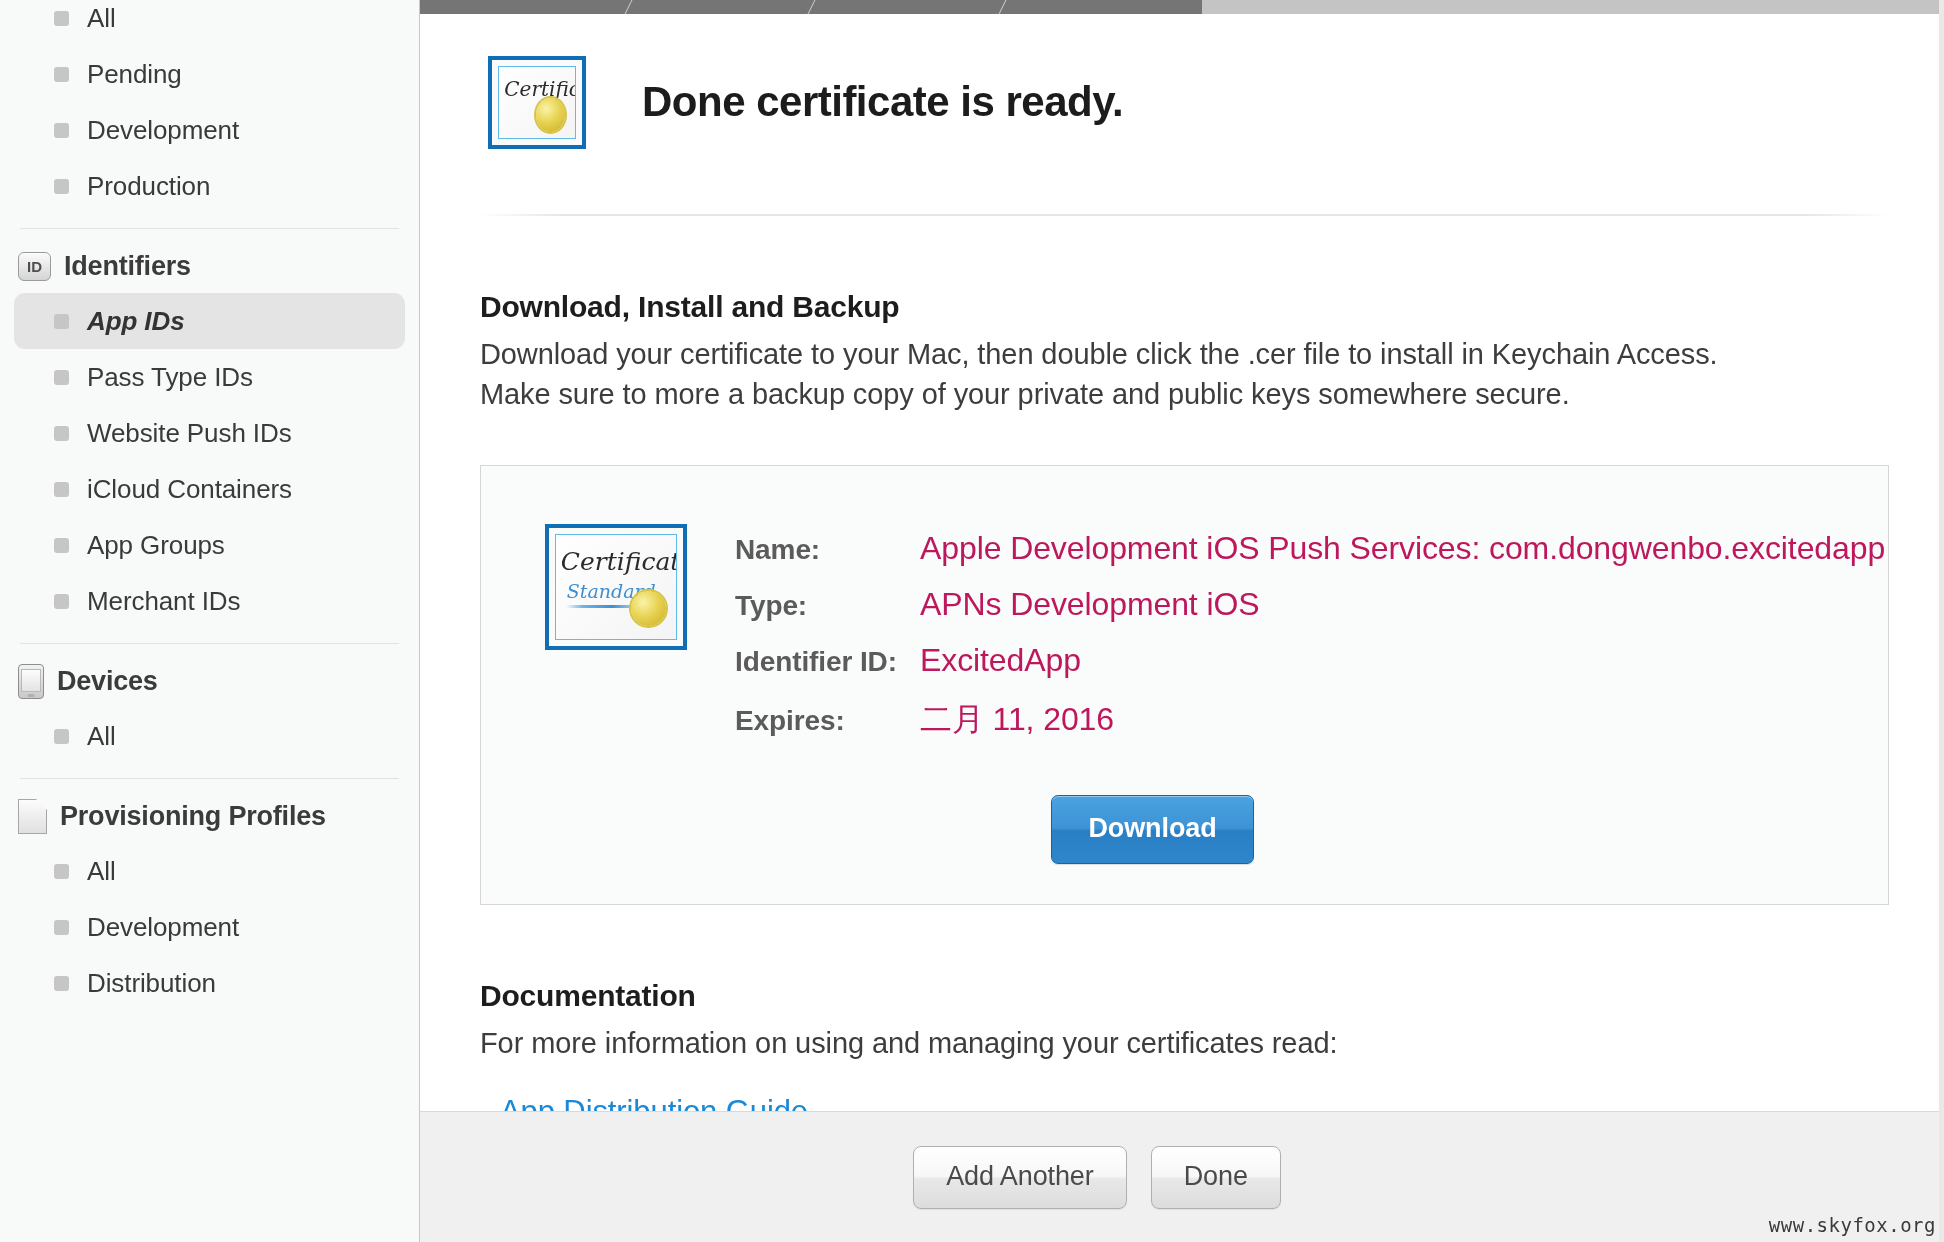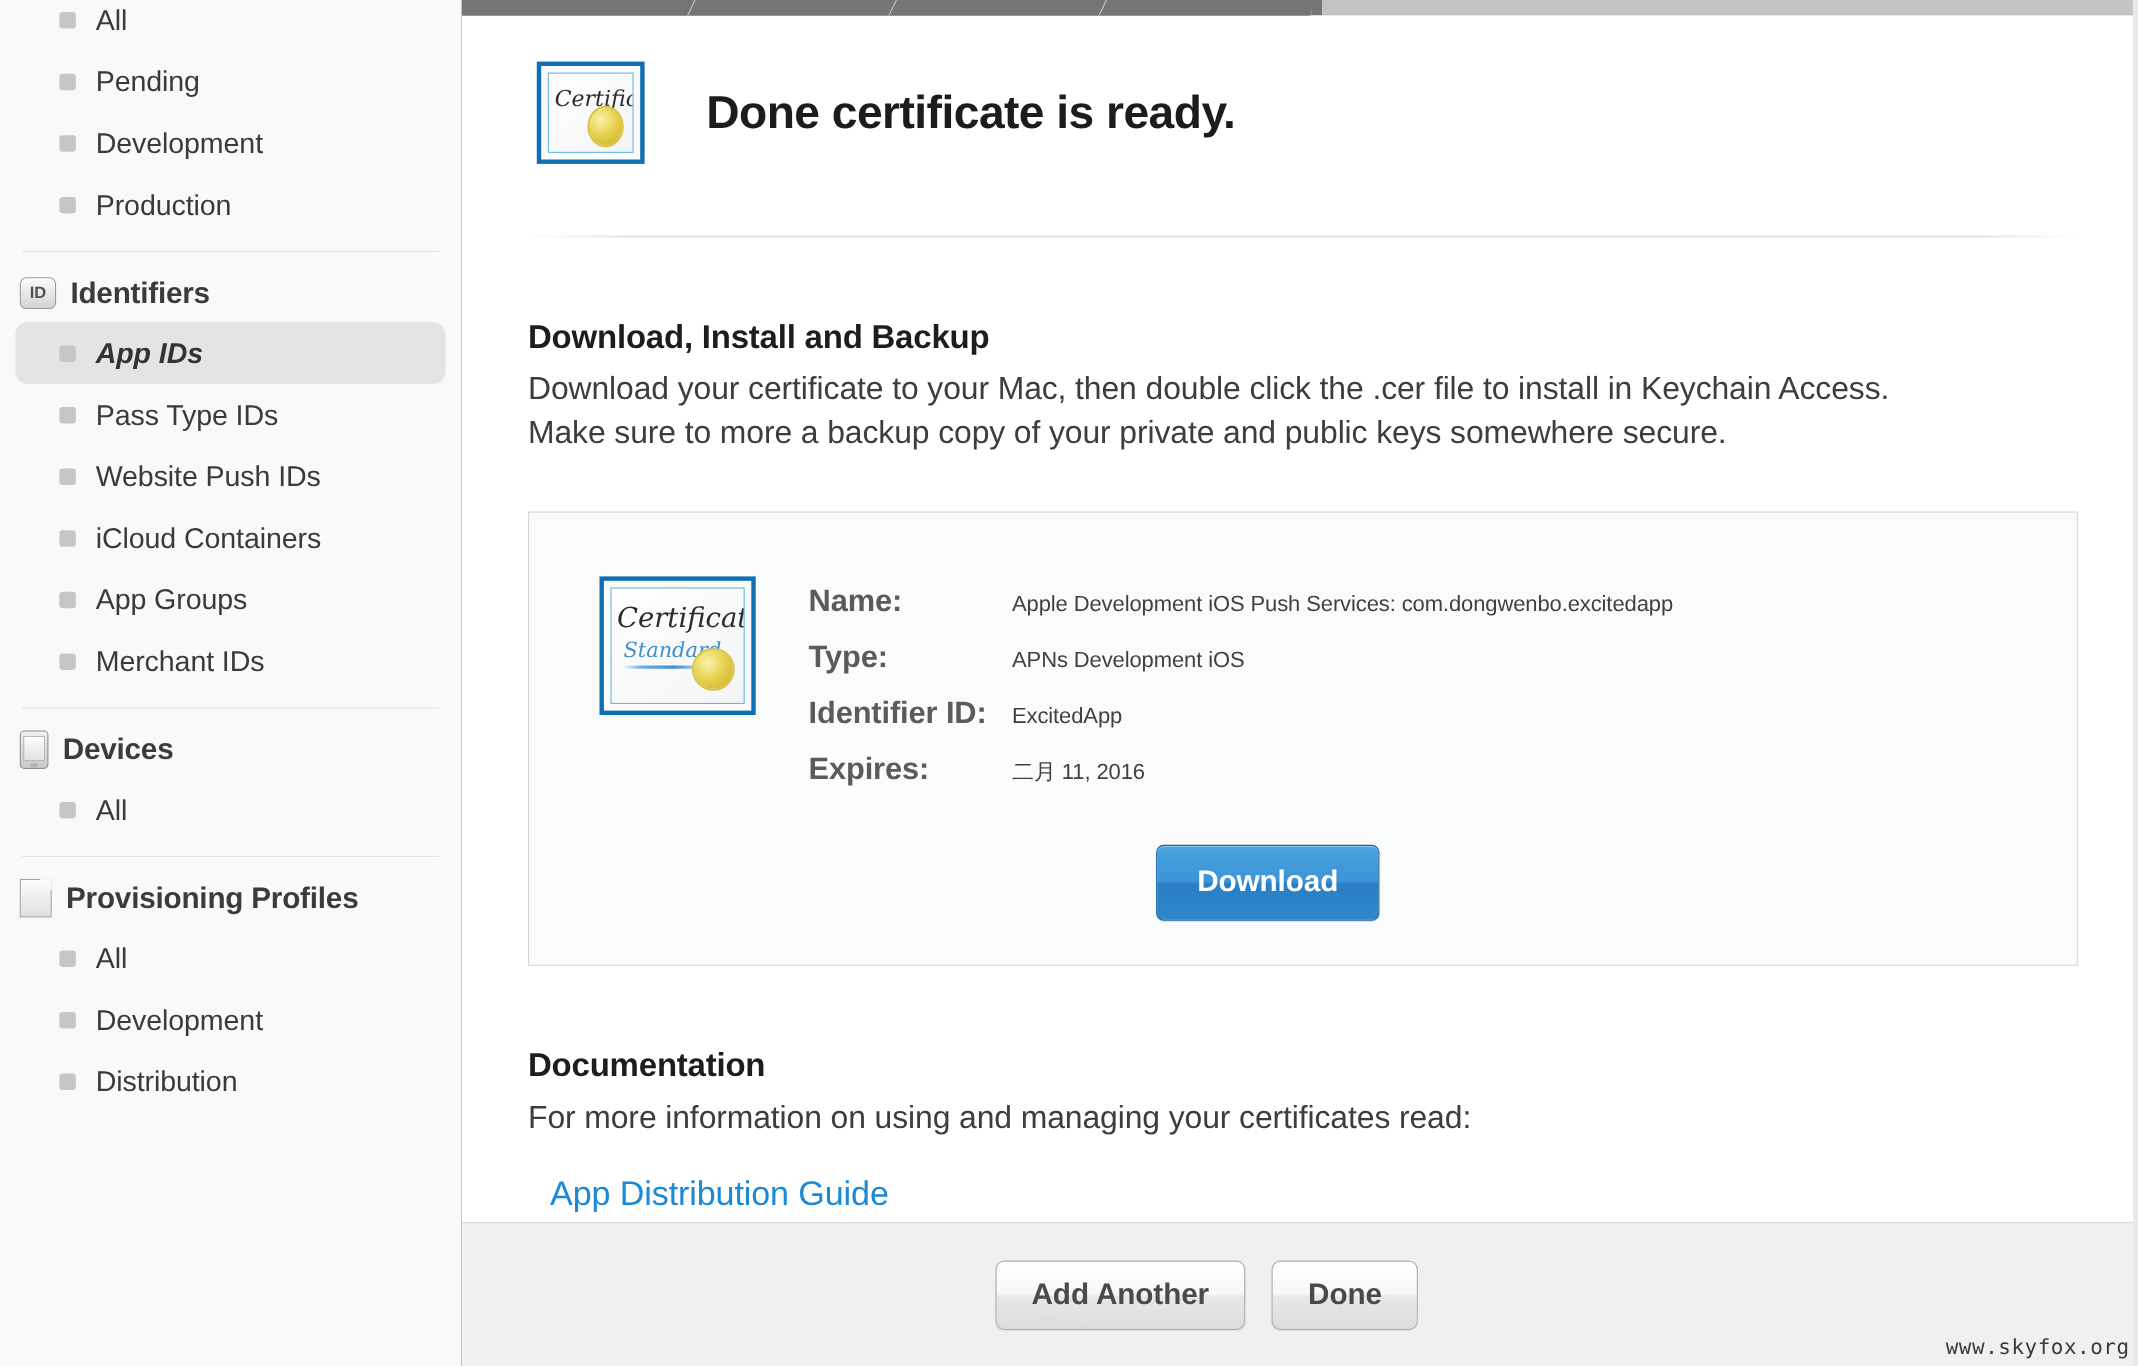--- a/index.html
+++ b/index.html
@@ -295,22 +295,22 @@
   }
   .fld-label {
     width: 185px;
     flex: none;
     font-size: 28px;
     font-weight: bold;
     color: #5b5b5b;
     letter-spacing: -0.1px;
   }
   .fld-value {
-    font-size: 20px;
-    color: #404040;
+    font-size: 32px;
+    color: #be185d;
     letter-spacing: -0.1px;
   }
 
   .dl-row {
     display: flex;
     justify-content: center;
     margin-top: 34px;
     padding-right: 64px;
   }
   .dl-btn {
@@ -349,21 +349,21 @@
     gap: 24px;
     position: relative;
   }
   .footer-offset { margin-left: -170px; display: flex; gap: 24px; }
   .gray-btn {
     border: 1px solid #b0b0b0;
     border-radius: 8px;
     background: linear-gradient(#ffffff 0%, #f7f7f7 48%, #e8e8e8 52%, #dcdcdc 100%);
     color: #4a4a4a;
     font-size: 27px;
-    font-weight: bold;
+    font-weight: normal;
     padding: 14px 32px 16px 32px;
     cursor: pointer;
     box-shadow: 0 1px 1px rgba(0,0,0,0.07);
     letter-spacing: -0.1px;
     text-align: right;
   }
 
   .watermark {
     position: absolute;
     right: 8px;

